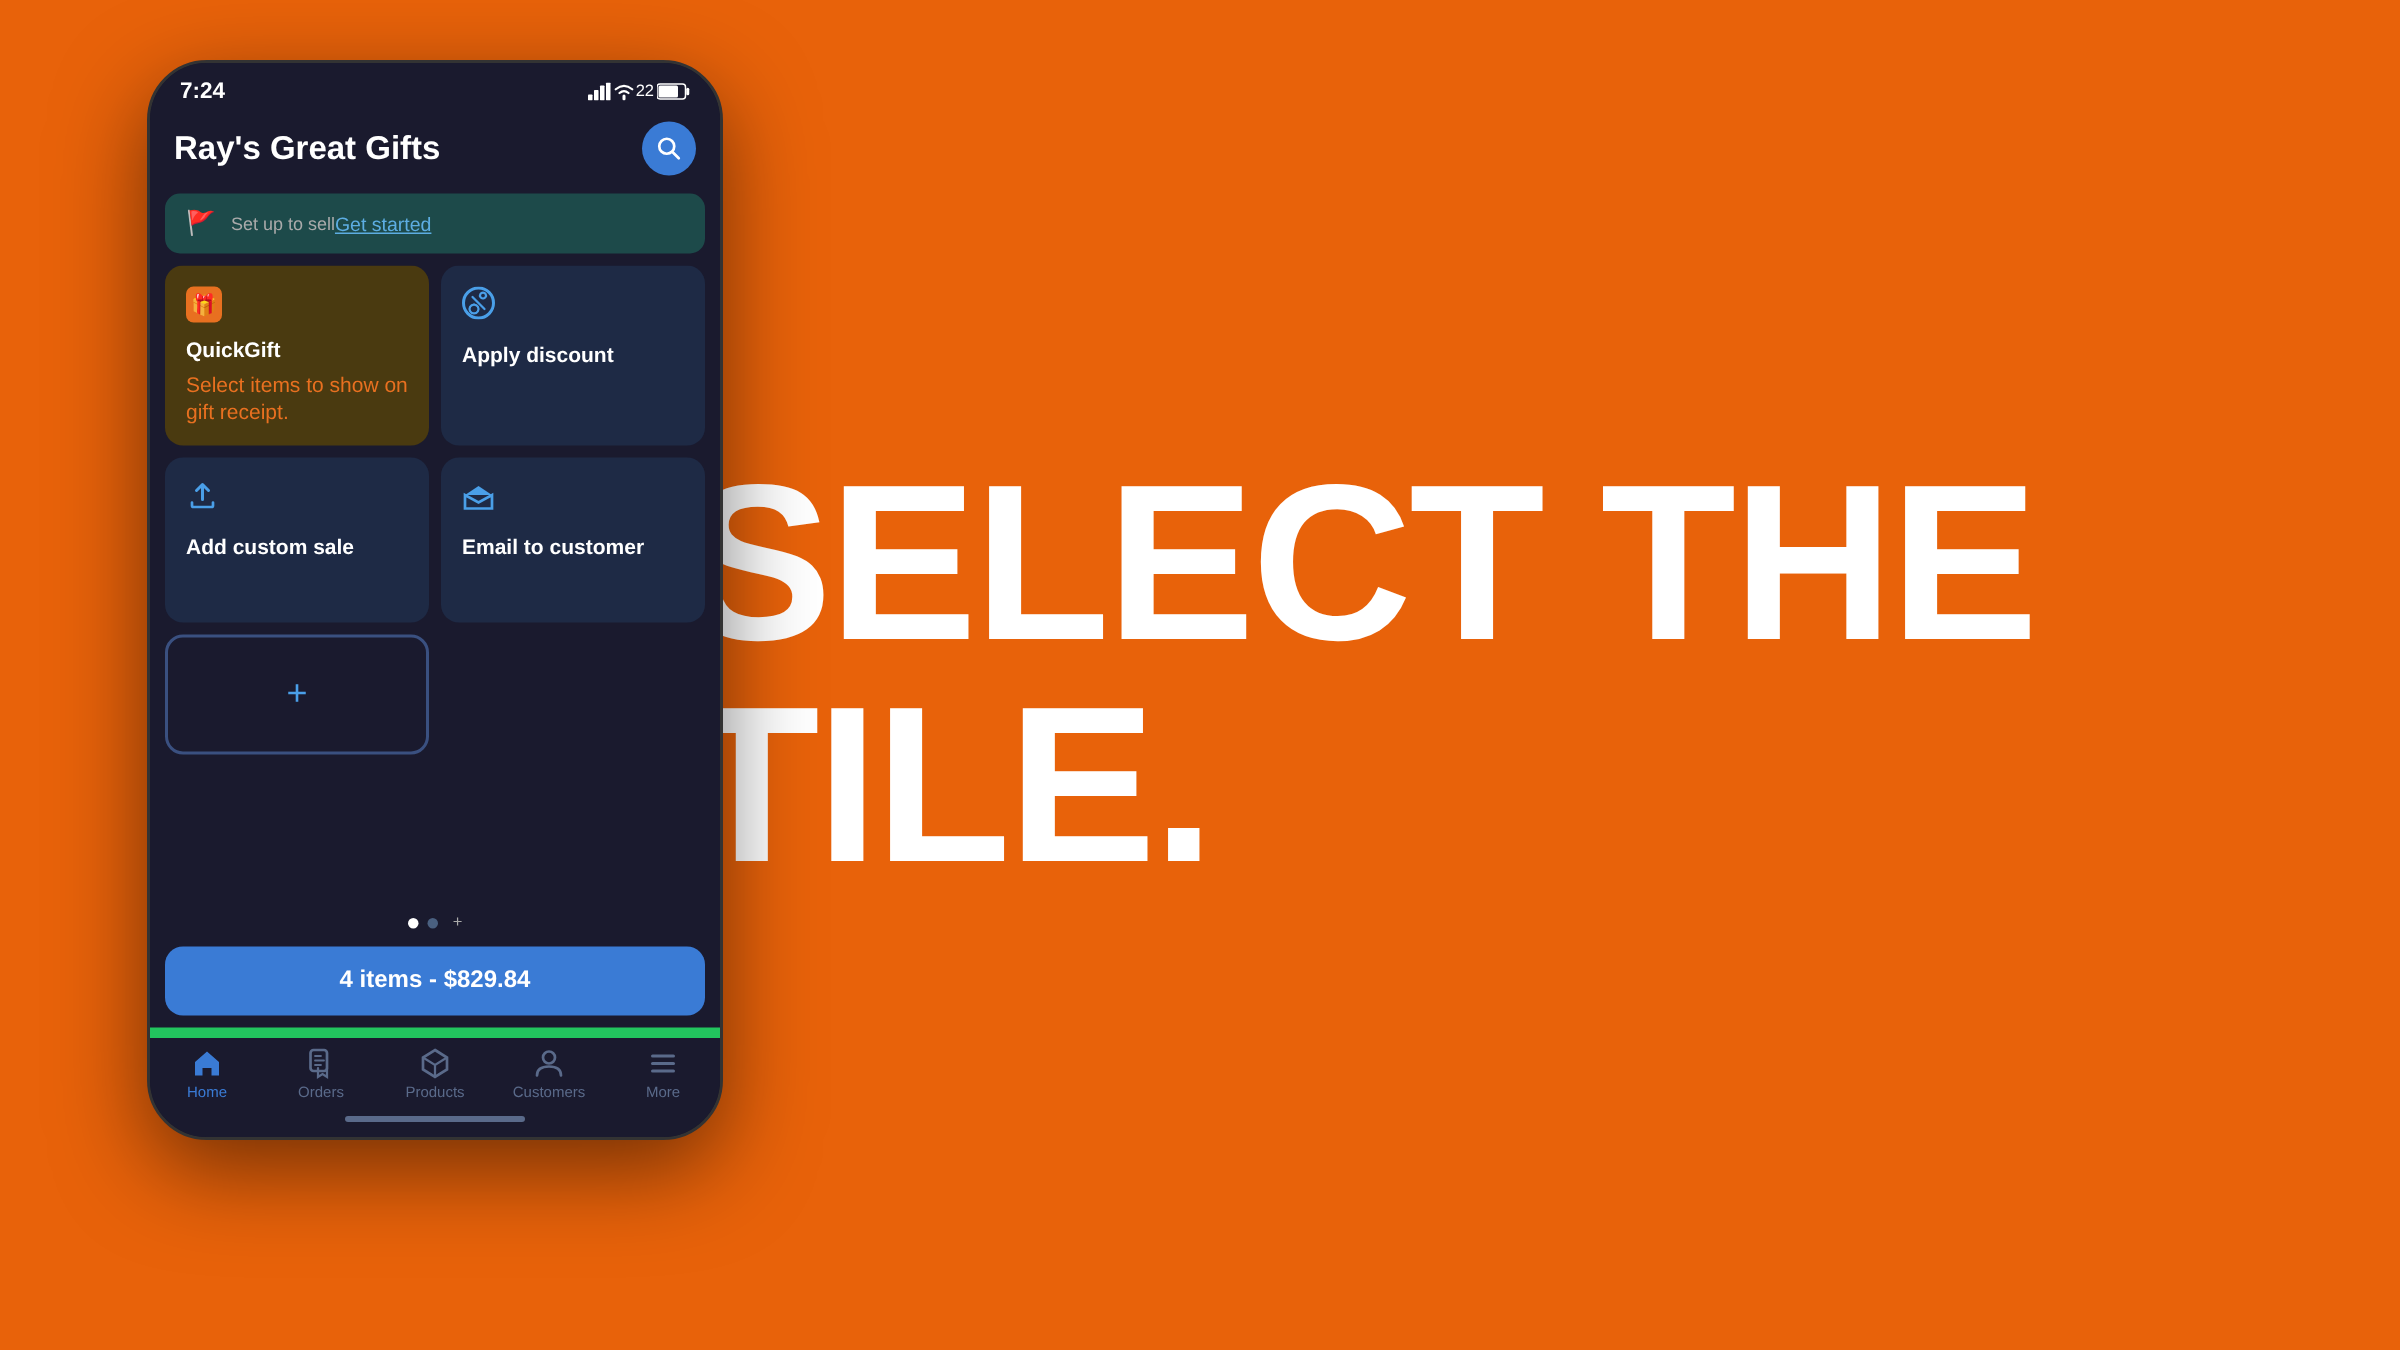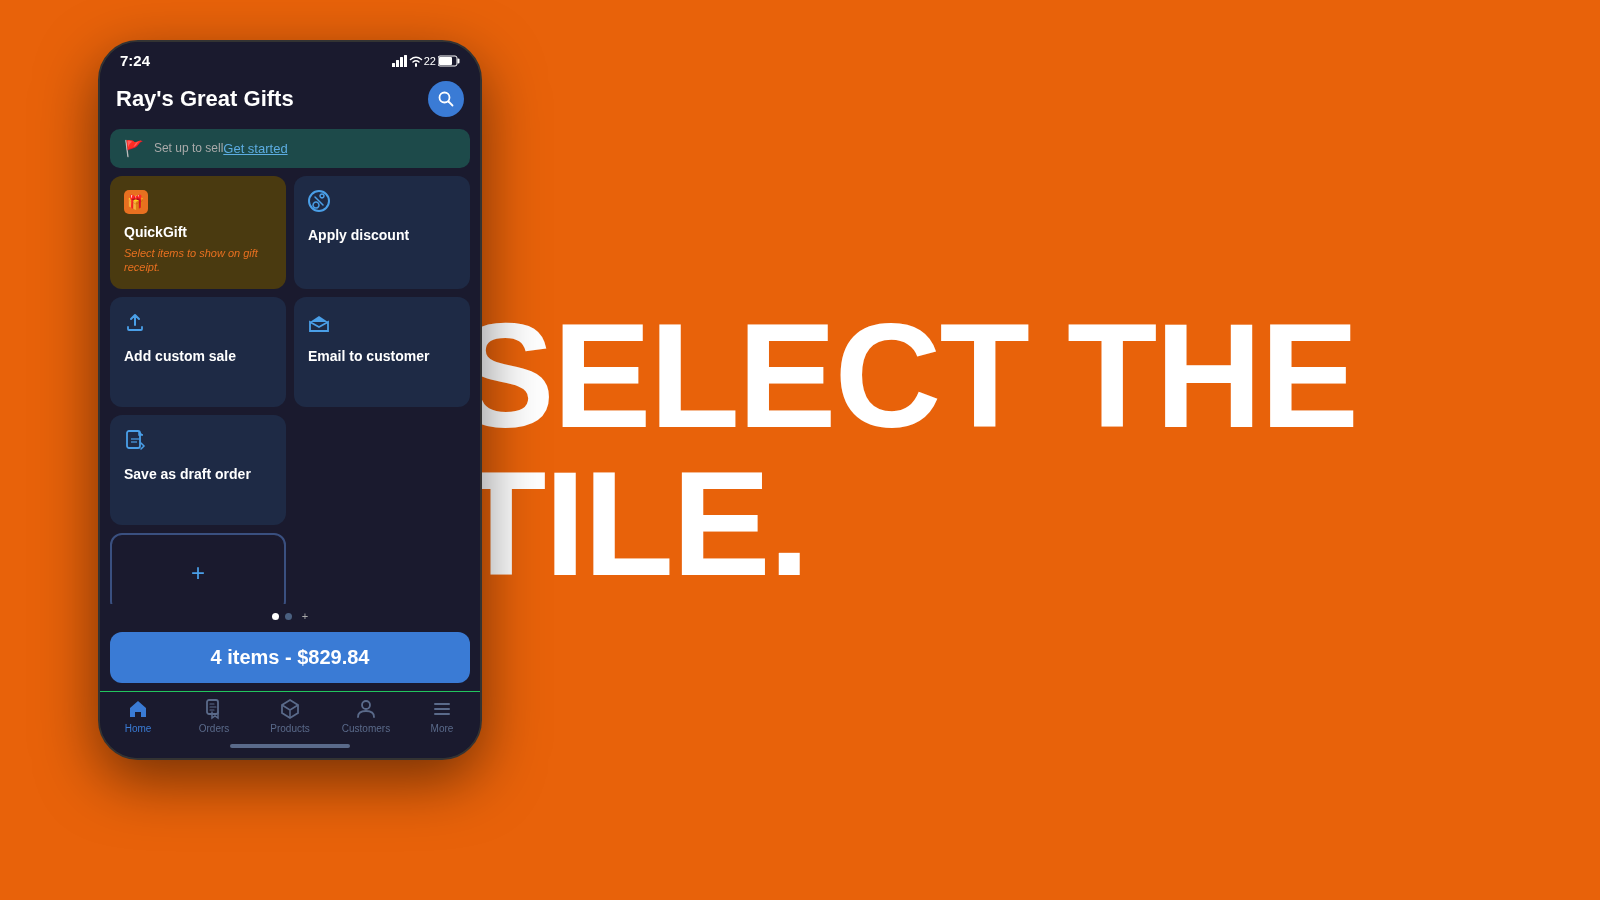--- a/index.html
+++ b/index.html
@@ -159,23 +159,22 @@
     }
     .tile-icon.orange { color: #E87020; background: #E87020; width: 24px; height: 24px; border-radius: 5px; display: flex; align-items: center; justify-content: center; font-size: 14px; color: white; }
     .tile-title {
       color: white;
       font-size: 14px;
       font-weight: 600;
       margin-top: 4px;
     }
     .tile-subtitle {
       color: #E87020;
-      font-size: 11px;
+      font-size: 14px;
       line-height: 1.3;
-      font-style: italic;
     }
 
     
     .pagination {
       display: flex;
       align-items: center;
       justify-content: center;
       gap: 6px;
       padding: 6px 0;
       flex-shrink: 0;
@@ -189,35 +188,35 @@
     .dot.active { background: white; }
 
     
     .cart-btn {
       margin: 4px 10px 8px 10px;
       background: #3A7BD5;
       border-radius: 12px;
       padding: 14px;
       text-align: center;
       color: white;
-      font-size: 20px;
+      font-size: 16px;
       font-weight: 600;
       cursor: pointer;
       flex-shrink: 0;
     }
 
     
     .bottom-nav {
       background: #1A1A2E;
       display: flex;
       justify-content: space-around;
       align-items: center;
       padding: 6px 0 4px 0;
       flex-shrink: 0;
-      border-top: 1px solid #22c55e;
+      border-top: 7px solid #22c55e;
     }
     .nav-item {
       display: flex;
       flex-direction: column;
       align-items: center;
       gap: 3px;
       cursor: pointer;
       flex: 1;
     }
     .nav-label {
@@ -330,33 +329,20 @@
       <div class="tile">
         <div class="tile-icon">
           <svg width="22" height="22" viewBox="0 0 22 22">
             <polygon points="2,11 11,5 20,11" fill="#4A9FE8"></polygon>
             <polygon points="2,11 2,20 20,20 20,11 11,16" fill="none" stroke="#4A9FE8" stroke-width="1.8"></polygon>
           </svg>
         </div>
         <div class="tile-title">Email to customer</div>
       </div>
 
-      <div class="tile">
-        <div class="tile-icon">
-          <svg width="22" height="22" viewBox="0 0 22 22">
-            <rect x="3" y="2" width="13" height="17" rx="2" stroke="#4A9FE8" stroke-width="1.8" fill="none"></rect>
-            <path d="M15 2 L19 6 L15 6 Z" fill="#4A9FE8"></path>
-            <path d="M15 2 L15 6 L19 6" stroke="#4A9FE8" stroke-width="1.5" fill="none"></path>
-            <line x1="7" y1="10" x2="15" y2="10" stroke="#4A9FE8" stroke-width="1.2"></line>
-            <line x1="7" y1="13" x2="13" y2="13" stroke="#4A9FE8" stroke-width="1.2"></line>
-            <path d="M17 14 L20 17 L17 20" stroke="#4A9FE8" stroke-width="1.5" fill="none" stroke-linecap="round"></path>
-          </svg>
-        </div>
-        <div class="tile-title">Save as draft order</div>
-      </div>
 
     </div>
 
     <div style="display:grid;grid-template-columns:1fr 1fr;gap:8px;margin-top:8px;">
       <div class="tile add-btn">
         <span style="color:#4A9FE8;font-size:24px;font-weight:300;">+</span>
       </div>
       <div></div>
     </div>
   </div>

